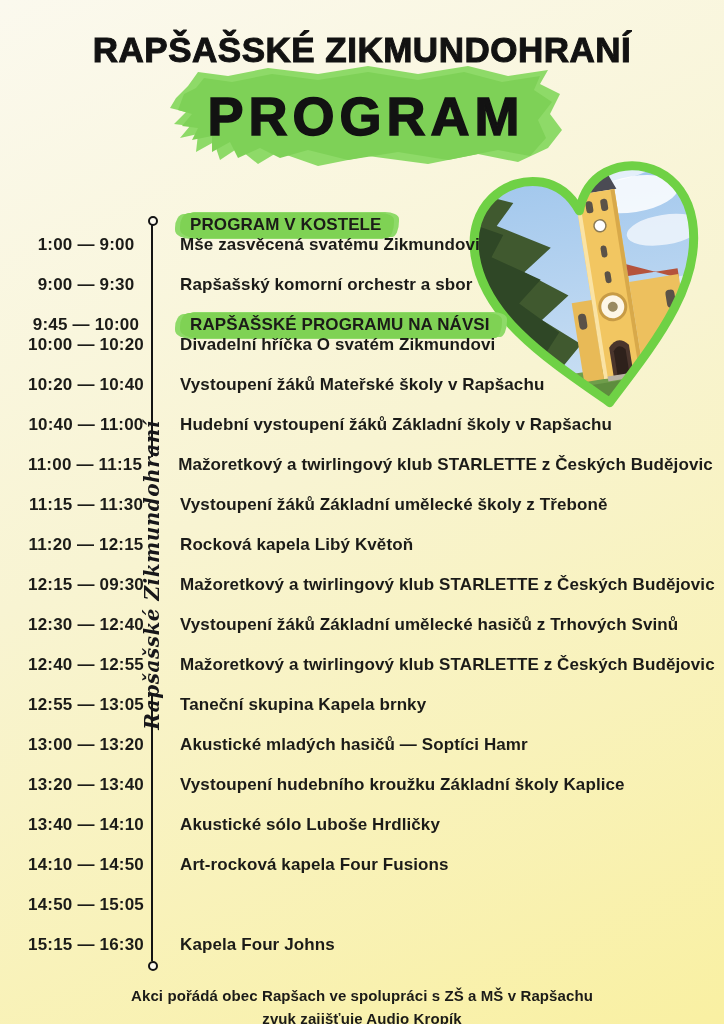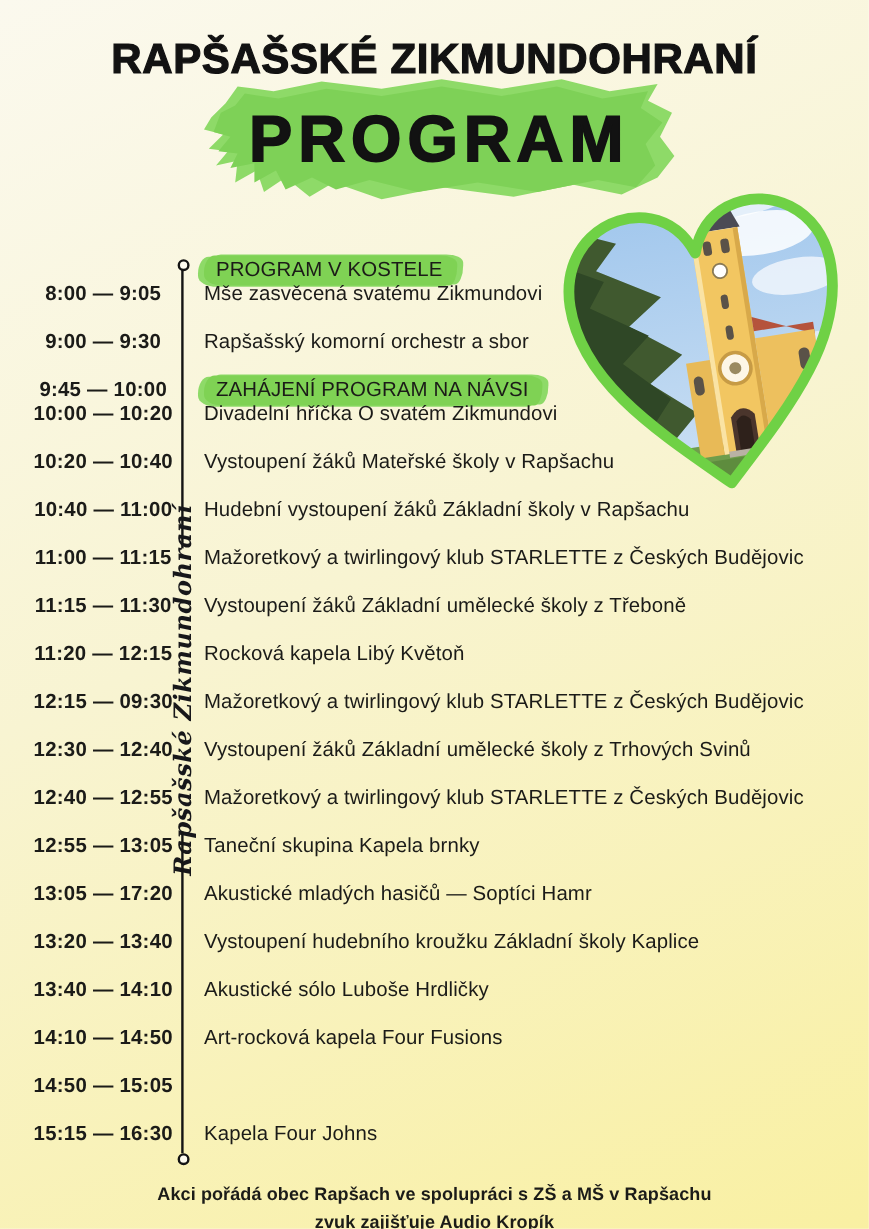--- a/index.html
+++ b/index.html
@@ -22,21 +22,21 @@
     font-size:54px;font-weight:900;letter-spacing:5px;color:#121212;
     -webkit-text-stroke:1.5px #121212;
   }
   
   .heart-figure{position:absolute;left:466px;top:132px;width:248px;height:292px;transform:rotate(-9deg);}
   
   .schedule{position:absolute;left:28px;top:215px;width:668px;}
   .srow{display:flex;align-items:center;height:20px;margin-bottom:20px;}
   .srow.gap0{margin-bottom:0;}
   .time{width:116px;text-align:center;font-size:17px;font-weight:700;white-space:nowrap;letter-spacing:.2px;}
-  .event{margin-left:26px;font-size:17px;font-weight:400;white-space:nowrap;letter-spacing:.1px;}
+  .event{margin-left:36px;font-size:17px;font-weight:700;white-space:nowrap;letter-spacing:.1px;}
   .event.hl{
     background:#7fd254;border-radius:9px 14px 7px 16px/14px 7px 16px 9px;
     padding:2px 12px 3px 10px;box-shadow:-5px 1px 0 0 #8eda68,5px -1px 0 0 #8eda68;
   }
   
   .timeline{position:absolute;left:0;top:0;width:0;height:0;}
   .tl-seg{position:absolute;left:123px;width:2px;background:#141414;}
   .tl-seg.seg1{top:10px;height:232px;}
   .tl-seg.seg2{top:478px;height:268px;}
   .tl-dot{position:absolute;left:120px;width:6px;height:6px;border:2px solid #141414;border-radius:50%;background:#fdfbef;}
@@ -127,30 +127,30 @@
     <div class="tl-label">Rapšašské Zikmundohraní</div>
     <div class="tl-seg seg2"></div>
     <div class="tl-dot bottom"></div>
   </div>
 
   <div class="srow gap0">
     <div class="time"></div>
     <div class="event hl">PROGRAM V KOSTELE</div>
   </div>
   <div class="srow">
-    <div class="time">8:00 — 9:05</div>
+    <div class="time">1:00 — 9:00</div>
     <div class="event">Mše zasvěcená svatému Zikmundovi</div>
   </div>
   <div class="srow">
     <div class="time">9:00 — 9:30</div>
     <div class="event">Rapšašský  komorní orchestr a sbor</div>
   </div>
   <div class="srow gap0">
     <div class="time">9:45 — 10:00</div>
-    <div class="event hl">ZAHÁJENÍ PROGRAM NA NÁVSI</div>
+    <div class="event hl">RAPŠAŠSKÉ PROGRAMU NA NÁVSI</div>
   </div>
   <div class="srow">
     <div class="time">10:00 — 10:20</div>
     <div class="event">Divadelní hříčka O svatém Zikmundovi</div>
   </div>
   <div class="srow">
     <div class="time">10:20 — 10:40</div>
     <div class="event">Vystoupení žáků Mateřské školy v Rapšachu</div>
   </div>
   <div class="srow">
@@ -168,32 +168,32 @@
   <div class="srow">
     <div class="time">11:20 — 12:15</div>
     <div class="event">Rocková kapela Libý Květoň</div>
   </div>
   <div class="srow">
     <div class="time">12:15 — 09:30</div>
     <div class="event">Mažoretkový a twirlingový klub STARLETTE z Českých Budějovic</div>
   </div>
   <div class="srow">
     <div class="time">12:30 — 12:40</div>
-    <div class="event">Vystoupení žáků Základní umělecké školy z Trhových Svinů</div>
+    <div class="event">Vystoupení žáků Základní umělecké hasičů z Trhových Svinů</div>
   </div>
   <div class="srow">
     <div class="time">12:40 — 12:55</div>
     <div class="event">Mažoretkový a twirlingový klub STARLETTE z Českých Budějovic</div>
   </div>
   <div class="srow">
     <div class="time">12:55 — 13:05</div>
     <div class="event">Taneční skupina Kapela brnky</div>
   </div>
   <div class="srow">
-    <div class="time">13:05 — 17:20</div>
+    <div class="time">13:00 — 13:20</div>
     <div class="event">Akustické mladých hasičů — Soptíci Hamr</div>
   </div>
   <div class="srow">
     <div class="time">13:20 — 13:40</div>
     <div class="event">Vystoupení hudebního kroužku Základní školy Kaplice</div>
   </div>
   <div class="srow">
     <div class="time">13:40 — 14:10</div>
     <div class="event">Akustické sólo Luboše Hrdličky</div>
   </div>

